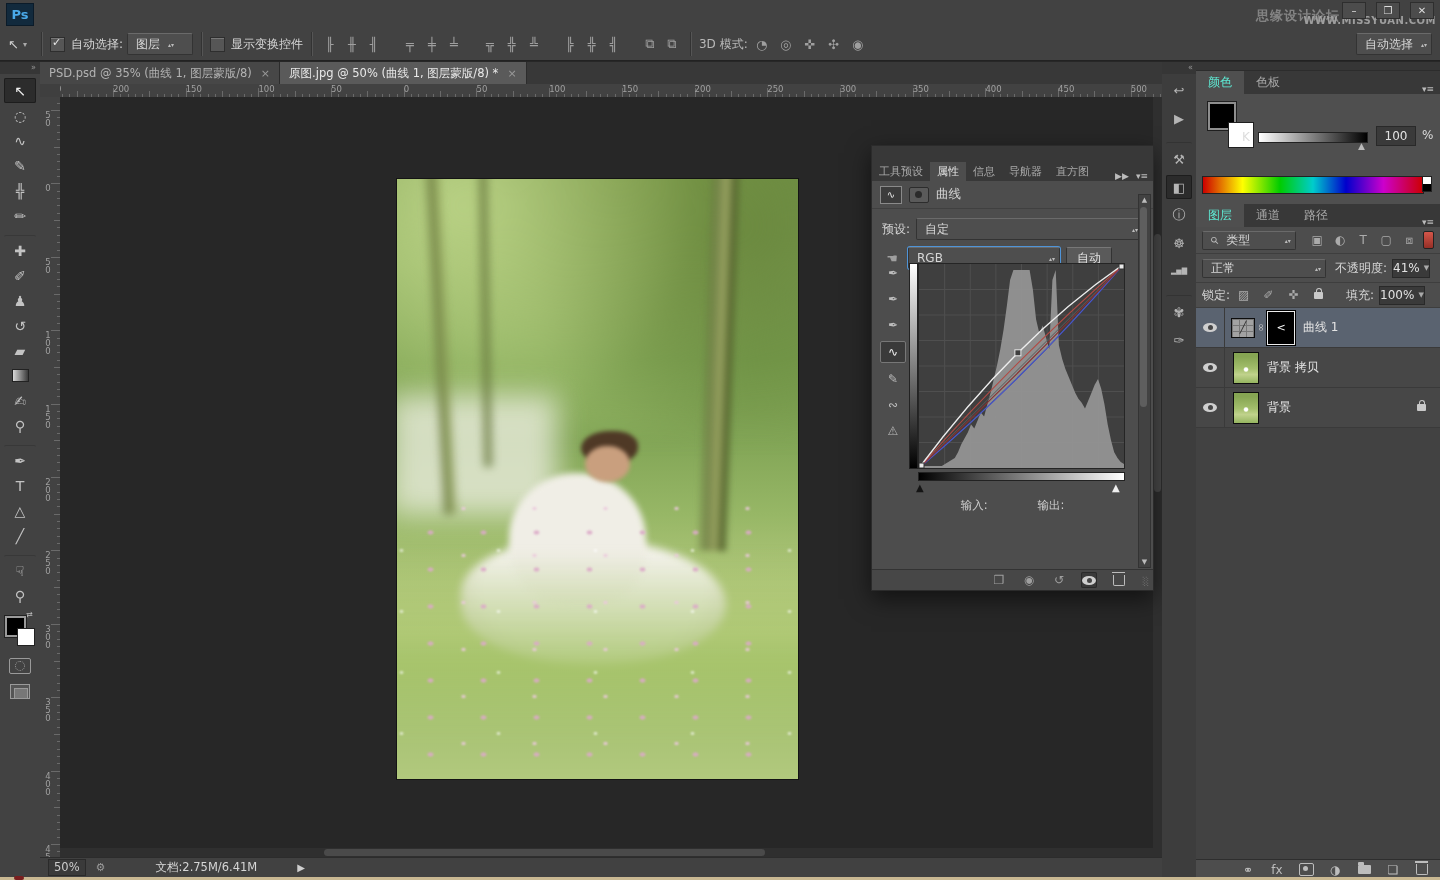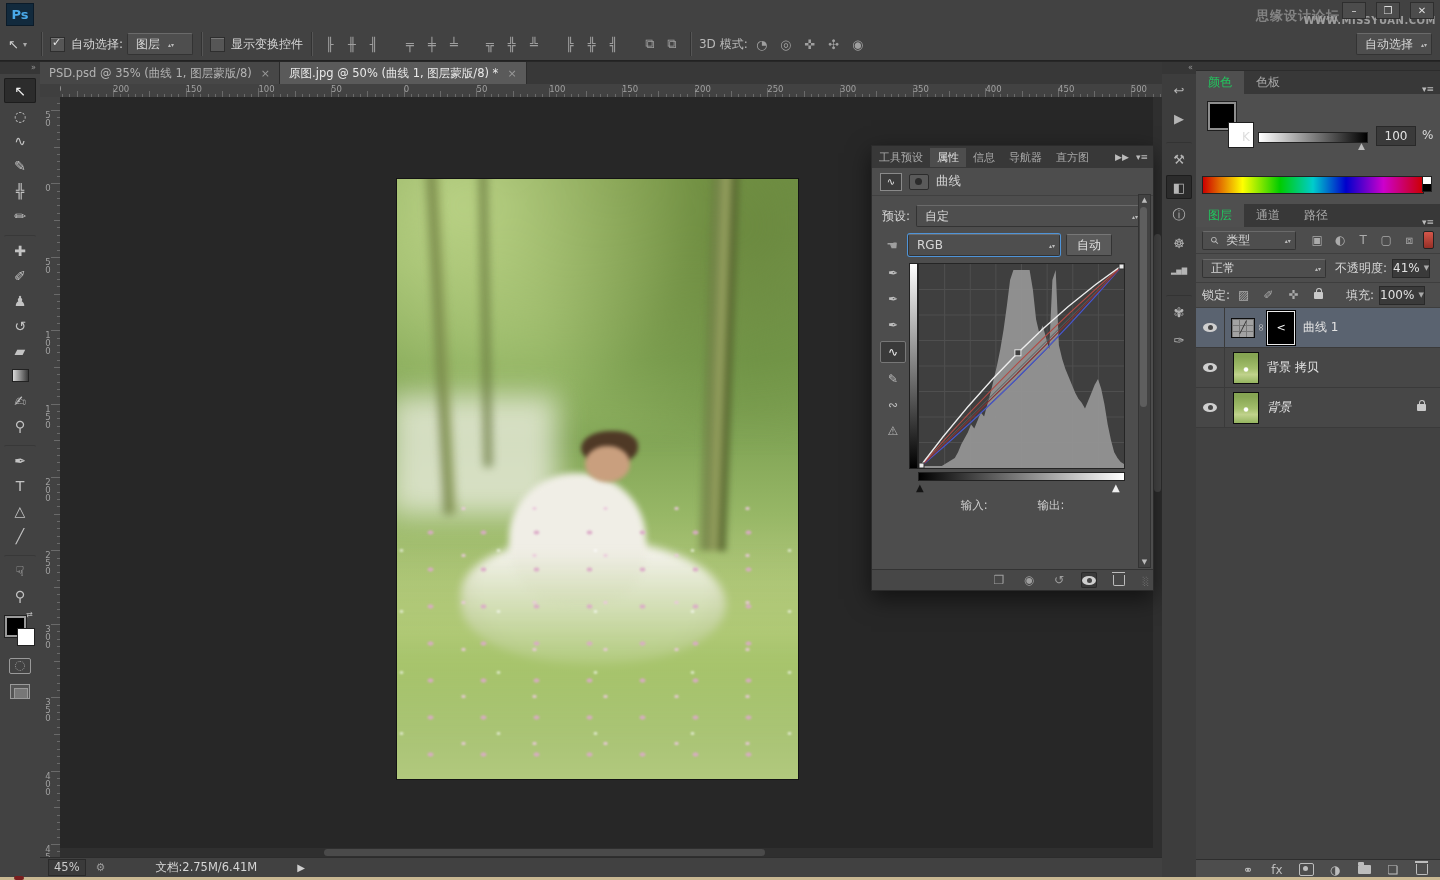--- a/index.html
+++ b/index.html
@@ -97,21 +97,21 @@
     background-size:53px 37px,71px 47px,97px 61px;background-position:7px 11px,31px 29px,53px 17px}
   
   .statusbar{left:40px;top:857px;width:1122px;height:20px;background:#414141;border-top:1px solid #2c2c2c;
              display:flex;align-items:center;gap:10px;padding-left:8px;box-sizing:border-box;font-size:11.5px}
   .zoomfield{background:#3a3a3a;border:1px solid #2a2a2a;padding:0 5px;height:15px;line-height:15px;color:#ccc}
   .bottomstrip{left:0;top:877px;width:1440px;height:3px;background:#c9b892}
   .bottomdot{left:14px;top:876px;width:10px;height:4px;background:#7a1f1f;border-radius:2px}
   
   .props{left:871px;top:145px;width:283px;height:446px;background:#4d4d4d;border:1px solid #2b2b2b;
          box-shadow:0 8px 22px rgba(0,0,0,.55);box-sizing:border-box}
-  .pp-tabs{display:flex;align-items:center;height:22px;background:#383838;font-size:11px}
+  .pp-tabs{display:flex;align-items:flex-end;height:35px;background:#383838;font-size:11px}
   .pp-tab{padding:2px 7px;color:#aaa;white-space:nowrap}
   .pp-tab.active{background:#4d4d4d;color:#e5e5e5}
   .pp-tabs .right{margin-left:auto;color:#bbb;font-size:9px;padding-right:5px;display:flex;gap:7px}
   .pp-title{display:flex;align-items:center;gap:7px;height:27px;padding-left:8px;border-bottom:1px solid #404040}
   .badge-curve{width:20px;height:16px;background:#3c3c3c;border:1px solid #8a8a8a;color:#e8e8e8;font-size:10px;
                display:flex;align-items:center;justify-content:center}
   .badge-mask{width:18px;height:14px;background:#5a5a5a;border:1px solid #2c2c2c;border-radius:2px;position:relative}
   .badge-mask::after{content:"";position:absolute;left:5px;top:3px;width:7px;height:7px;background:#2b2b2b;border-radius:50%}
   .pp-row{display:flex;align-items:center;padding:0 10px;gap:6px}
   .auto-btn{height:20px;padding:0 10px;background:#5a5a5a;border:1px solid #333;border-top-color:#777;
@@ -144,21 +144,21 @@
              padding-right:3px;box-sizing:border-box;line-height:12px}
   .dock-icon{width:26px;height:24px;margin-top:4px;display:flex;align-items:center;justify-content:center;
              color:#b5b5b5;font-size:13px;border-radius:2px}
   .dock-icon.selected{background:#2b2b2b;box-shadow:inset 0 0 0 1px #1d1d1d}
   .dock-icon.gap{margin-top:12px;border-top:1px solid #333;padding-top:4px}
   
   .rightcol{left:1196px;top:62px;width:244px;height:815px;background:#4b4b4b}
   .rc-topstrip{height:8px;background:#363636;border-bottom:1px solid #2c2c2c}
   .ptabs{display:flex;align-items:flex-end;height:23px;background:#383838;font-size:12px}
   .ptab{padding:3px 12px;color:#a8a8a8}
-  .ptab.active{background:#4f4f4f;color:#22c55e}
+  .ptab.active{background:#4f4f4f;color:#5eead4}
   .ptabs .pmenu{margin-left:auto;color:#bbb;font-size:9px;padding-right:6px}
   .color-body{position:relative;height:110px;background:#4f4f4f}
   .sw-fg{position:absolute;left:12px;top:8px;width:24px;height:24px;background:#000;border:2px solid #8e8e8e;outline:1px solid #1f1f1f}
   .sw-bg{position:absolute;left:32px;top:28px;width:24px;height:24px;background:#fff;border:1px solid #1f1f1f}
   .k-label{position:absolute;left:46px;top:36px;color:#ddd}
   .k-slider{position:absolute;left:62px;top:38px;width:108px;height:9px;border:1px solid #222;
             background:linear-gradient(90deg,#fff,#000)}
   .k-tri{position:absolute;left:162px;top:47px;color:#b9b9b9;font-size:9px}
   .k-val{position:absolute;left:180px;top:32px;width:38px;height:18px;background:#3a3a3a;border:1px solid #292929;
          color:#e2e2e2;text-align:center;line-height:18px}
@@ -618,21 +618,21 @@
     </div>
     <div class="vscroll">
         <div class="thumb"></div>
       </div>
     <div class="hscroll">
         <div class="thumb"></div>
       </div>
   </div>
 
   <div class="abs statusbar">
-    <span class="zoomfield">45%</span>
+    <span class="zoomfield">50%</span>
     <span style="color:#9a9a9a;font-size:11px">⚙</span>
     <span style="margin-left:40px">文档:2.75M/6.41M</span>
     <span style="margin-left:30px;color:#cfcfcf;font-size:10px">▶</span>
   </div>
 
   <div class="abs props">
     <div class="pp-tabs">
       <span class="pp-tab">工具预设</span>
       <span class="pp-tab active">属性</span>
       <span class="pp-tab">信息</span>
@@ -829,21 +829,21 @@
             <span class="eye"></span>
           </div>
         <span class="thumb-photo" style="margin-left:8px"></span>
         <span class="lname">背景 拷贝</span>
       </div>
       <div class="lrow">
         <div class="eyecol">
             <span class="eye"></span>
           </div>
         <span class="thumb-photo" style="margin-left:8px"></span>
-        <span class="lname" style="font-style:italic">背景</span>
+        <span class="lname" style="">背景</span>
         <span class="padlock" style="position:absolute;right:14px"></span>
       </div>
     </div>
     <div class="lp-empty"></div>
     <div class="lp-bottom" id="lp-bottom">
         <span class="gi">⚭</span>
         <span class="gi">fx</span>
         <span class="gi">
           <span class="maskbtn"></span>
         </span>

